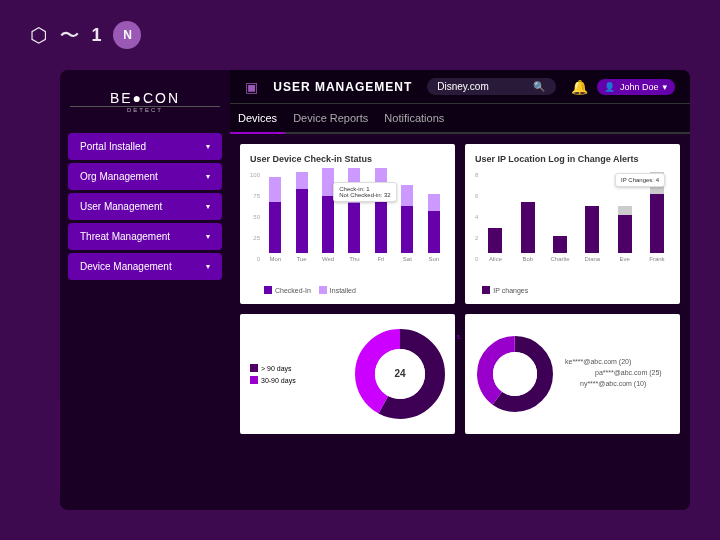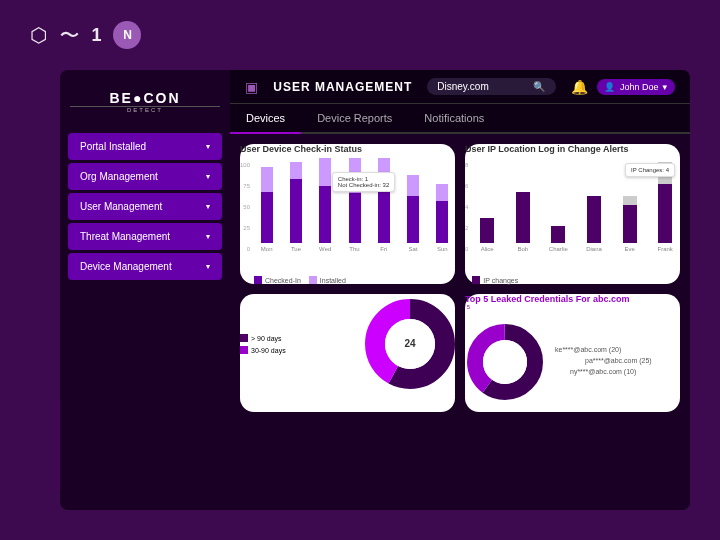--- a/index.html
+++ b/index.html
@@ -118,21 +118,21 @@
     }
 
     .sidebar-logo {
       text-align: center;
       padding: 10px;
       margin-bottom: 10px;
     }
 
     .sidebar-logo-text {
       font-size: 14px;
-      font-weight: 700;
+      font-weight: 400;
       color: white;
       letter-spacing: 2px;
     }
 
     .sidebar-logo-detect {
       font-size: 6px;
       color: #aaa;
       letter-spacing: 2px;
       border-top: 1px solid #555;
     }
@@ -233,21 +233,21 @@
     }
 
     
     .tabs-bar {
       display: flex;
       background: #0d0015;
       border-bottom: 2px solid #333;
     }
 
     .tab {
-      padding: 8px 16px;
+      padding: 8px 8px;
       color: #aaa;
       font-size: 11px;
       cursor: pointer;
       border-bottom: 2px solid transparent;
       margin-bottom: -2px;
     }
 
     .tab.active {
       color: white;
       border-bottom: 2px solid #9900cc;
@@ -262,21 +262,22 @@
     }
 
     .charts-row {
       display: flex;
       gap: 10px;
       margin-bottom: 10px;
     }
 
     .chart-card {
       background: #fff;
-      border-radius: 14px;
+      border-radius: 2px;
+      padding: 10px;
       flex: 1;
     }
 
     .chart-title {
       font-size: 9px;
       color: #333;
       font-weight: bold;
       margin-bottom: 8px;
     }
 
@@ -643,24 +644,20 @@
                 <circle cx="45" cy="45" r="35" fill="none" stroke="#cc00ff" stroke-width="20" stroke-dasharray="92.4 220" stroke-dashoffset="-127.2" transform="rotate(-90 45 45)"></circle>
                 <circle cx="45" cy="45" r="25" fill="white"></circle>
                 <text x="45" y="48" text-anchor="middle" font-size="10" fill="#333" font-weight="bold">24</text>
               </svg>
               <div style="position:absolute; right:-15px; top:10px; font-size:6px; color:#9900cc;">5</div>
             </div>
           </div>
         </div>
 
         <div class="chart-card">
-          <div class="chart-title">
-            <span>Top 5 Leaked Credentials For</span>
-            <span style="color:#9900cc;">abc.com</span>
-          </div>
           <div class="credentials-chart">
             <div style="position:relative; width:80px; height:80px;">
               <svg width="80" height="80" viewBox="0 0 80 80">
                 <circle cx="40" cy="40" r="30" fill="none" stroke="#3d0055" stroke-width="16" stroke-dasharray="113 188" stroke-dashoffset="0" transform="rotate(-90 40 40)"></circle>
                 <circle cx="40" cy="40" r="30" fill="none" stroke="#9900cc" stroke-width="16" stroke-dasharray="75 188" stroke-dashoffset="-113" transform="rotate(-90 40 40)"></circle>
                 <circle cx="40" cy="40" r="22" fill="white"></circle>
               </svg>
             </div>
             <div class="credentials-list">
               <div class="cred-item" style="color:#555;">

